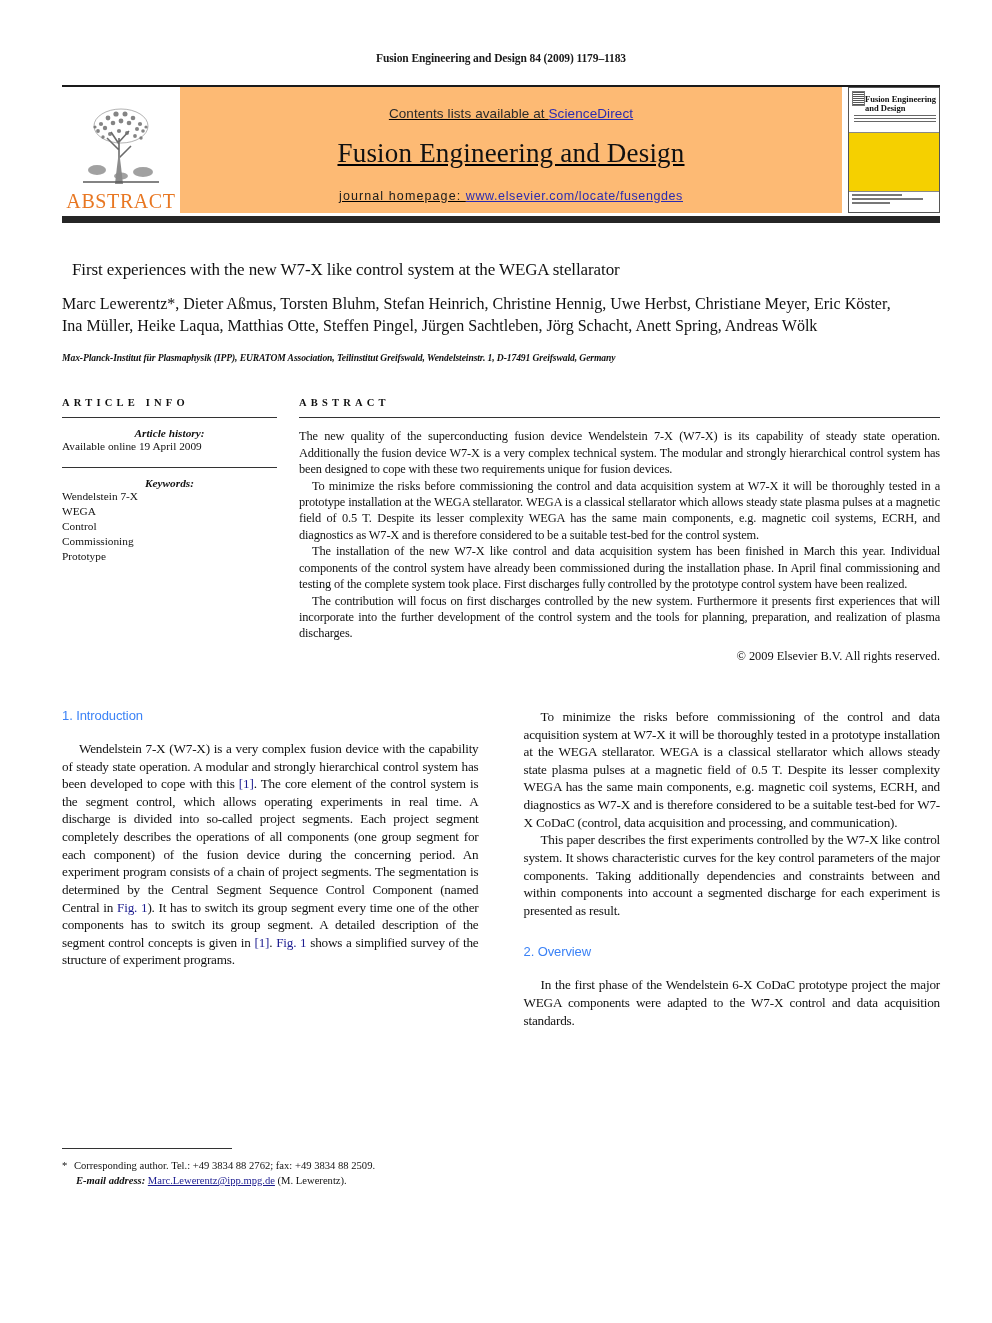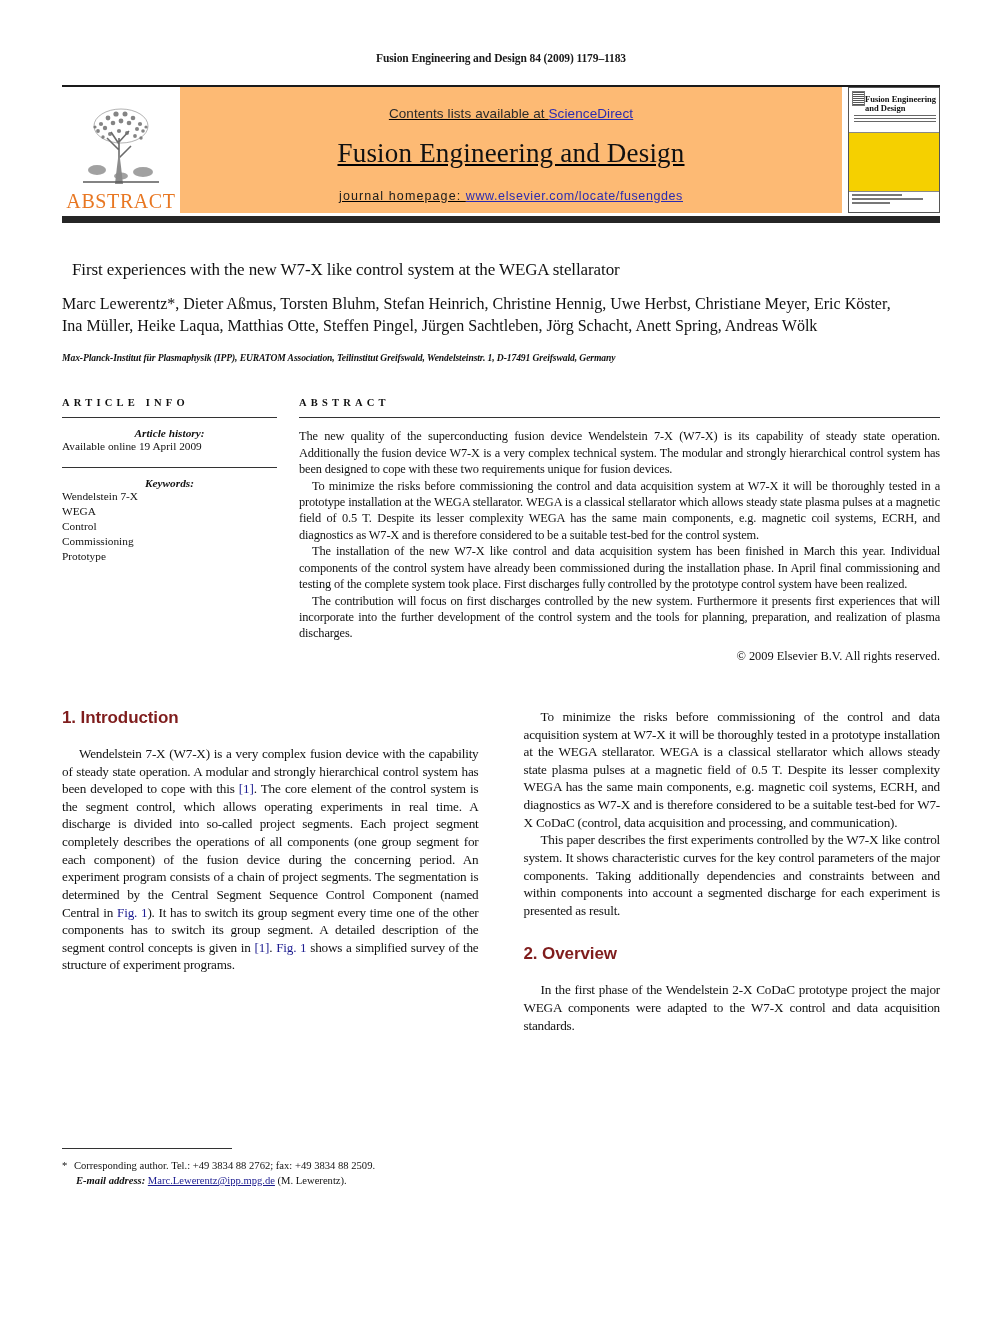--- a/index.html
+++ b/index.html
@@ -244,23 +244,23 @@
 
   
   .body-cols {
     display: flex;
     margin-top: 44px;
     gap: 45px;
   }
   .bodycol { flex: 1 1 0; min-width: 0; }
   .h2 {
     font-family: "Liberation Sans", sans-serif;
-    font-size: 17px;
-    font-weight: bold;
-    color: #7f1d1d;
+    font-size: 13px;
+    font-weight: normal;
+    color: #3b82f6;
     margin: 0 0 17px 0;
     letter-spacing: -0.1px;
   }
   .h2.spaced-top { margin-top: 25px; }
   .ptext {
     font-size: 13.2px;
     line-height: 1.335;
     text-align: justify;
     color: #111;
     margin: 0;
@@ -424,21 +424,21 @@
 
     <div class="bodycol">
       <h2 class="h2">1. Introduction</h2>
       <p class="ptext"><span>Wendelstein 7-X (W7-X) is a very complex fusion device with the capability of steady state operation. A modular and strongly hierarchical control system has been developed to cope with this </span><a class="ref" href="#">[1]</a><span>. The core element of the control system is the segment control, which allows operating experiments in real time. A discharge is divided into so-called project segments. Each project segment completely describes the operations of all components (one group segment for each component) of the fusion device during the concerning period. An experiment program consists of a chain of project segments. The segmentation is determined by the Central Segment Sequence Control Component (named Central in </span><a class="ref" href="#">Fig. 1</a><span>). It has to switch its group segment every time one of the other components has to switch its group segment. A detailed description of the segment control concepts is given in </span><a class="ref" href="#">[1]</a><span>. </span><a class="ref" href="#">Fig. 1</a><span> shows a simplified survey of the structure of experiment programs.</span></p>
     </div>
 
     <div class="bodycol">
       <p class="ptext">To minimize the risks before commissioning of the control and data acquisition system at W7-X it will be thoroughly tested in a prototype installation at the WEGA stellarator. WEGA is a classical stellarator which allows steady state plasma pulses at a magnetic field of 0.5 T. Despite its lesser complexity WEGA has the same main components, e.g. magnetic coil systems, ECRH, and diagnostics as W7-X and is therefore considered to be a suitable test-bed for W7-X CoDaC (control, data acquisition and processing, and communication).</p>
       <p class="ptext">This paper describes the first experiments controlled by the W7-X like control system. It shows characteristic curves for the key control parameters of the major components. Taking additionally dependencies and constraints between and within components into account a segmented discharge for each experiment is presented as result.</p>
       <h2 class="h2 spaced-top">2. Overview</h2>
-      <p class="ptext">In the first phase of the Wendelstein 2-X CoDaC prototype project the major WEGA components were adapted to the W7-X control and data acquisition standards.</p>
+      <p class="ptext">In the first phase of the Wendelstein 6-X CoDaC prototype project the major WEGA components were adapted to the W7-X control and data acquisition standards.</p>
     </div>
   </div>
 
   <div class="footnote-area">
     <div class="foot-rule"></div>
     <div class="footnote">
       <span class="star">*</span>
       <span>Corresponding author. Tel.: +49 3834 88 2762; fax: +49 3834 88 2509.</span><br>
       <span class="em-label">E-mail address:</span>
       <a class="mail" href="#">Marc.Lewerentz@ipp.mpg.de</a>

